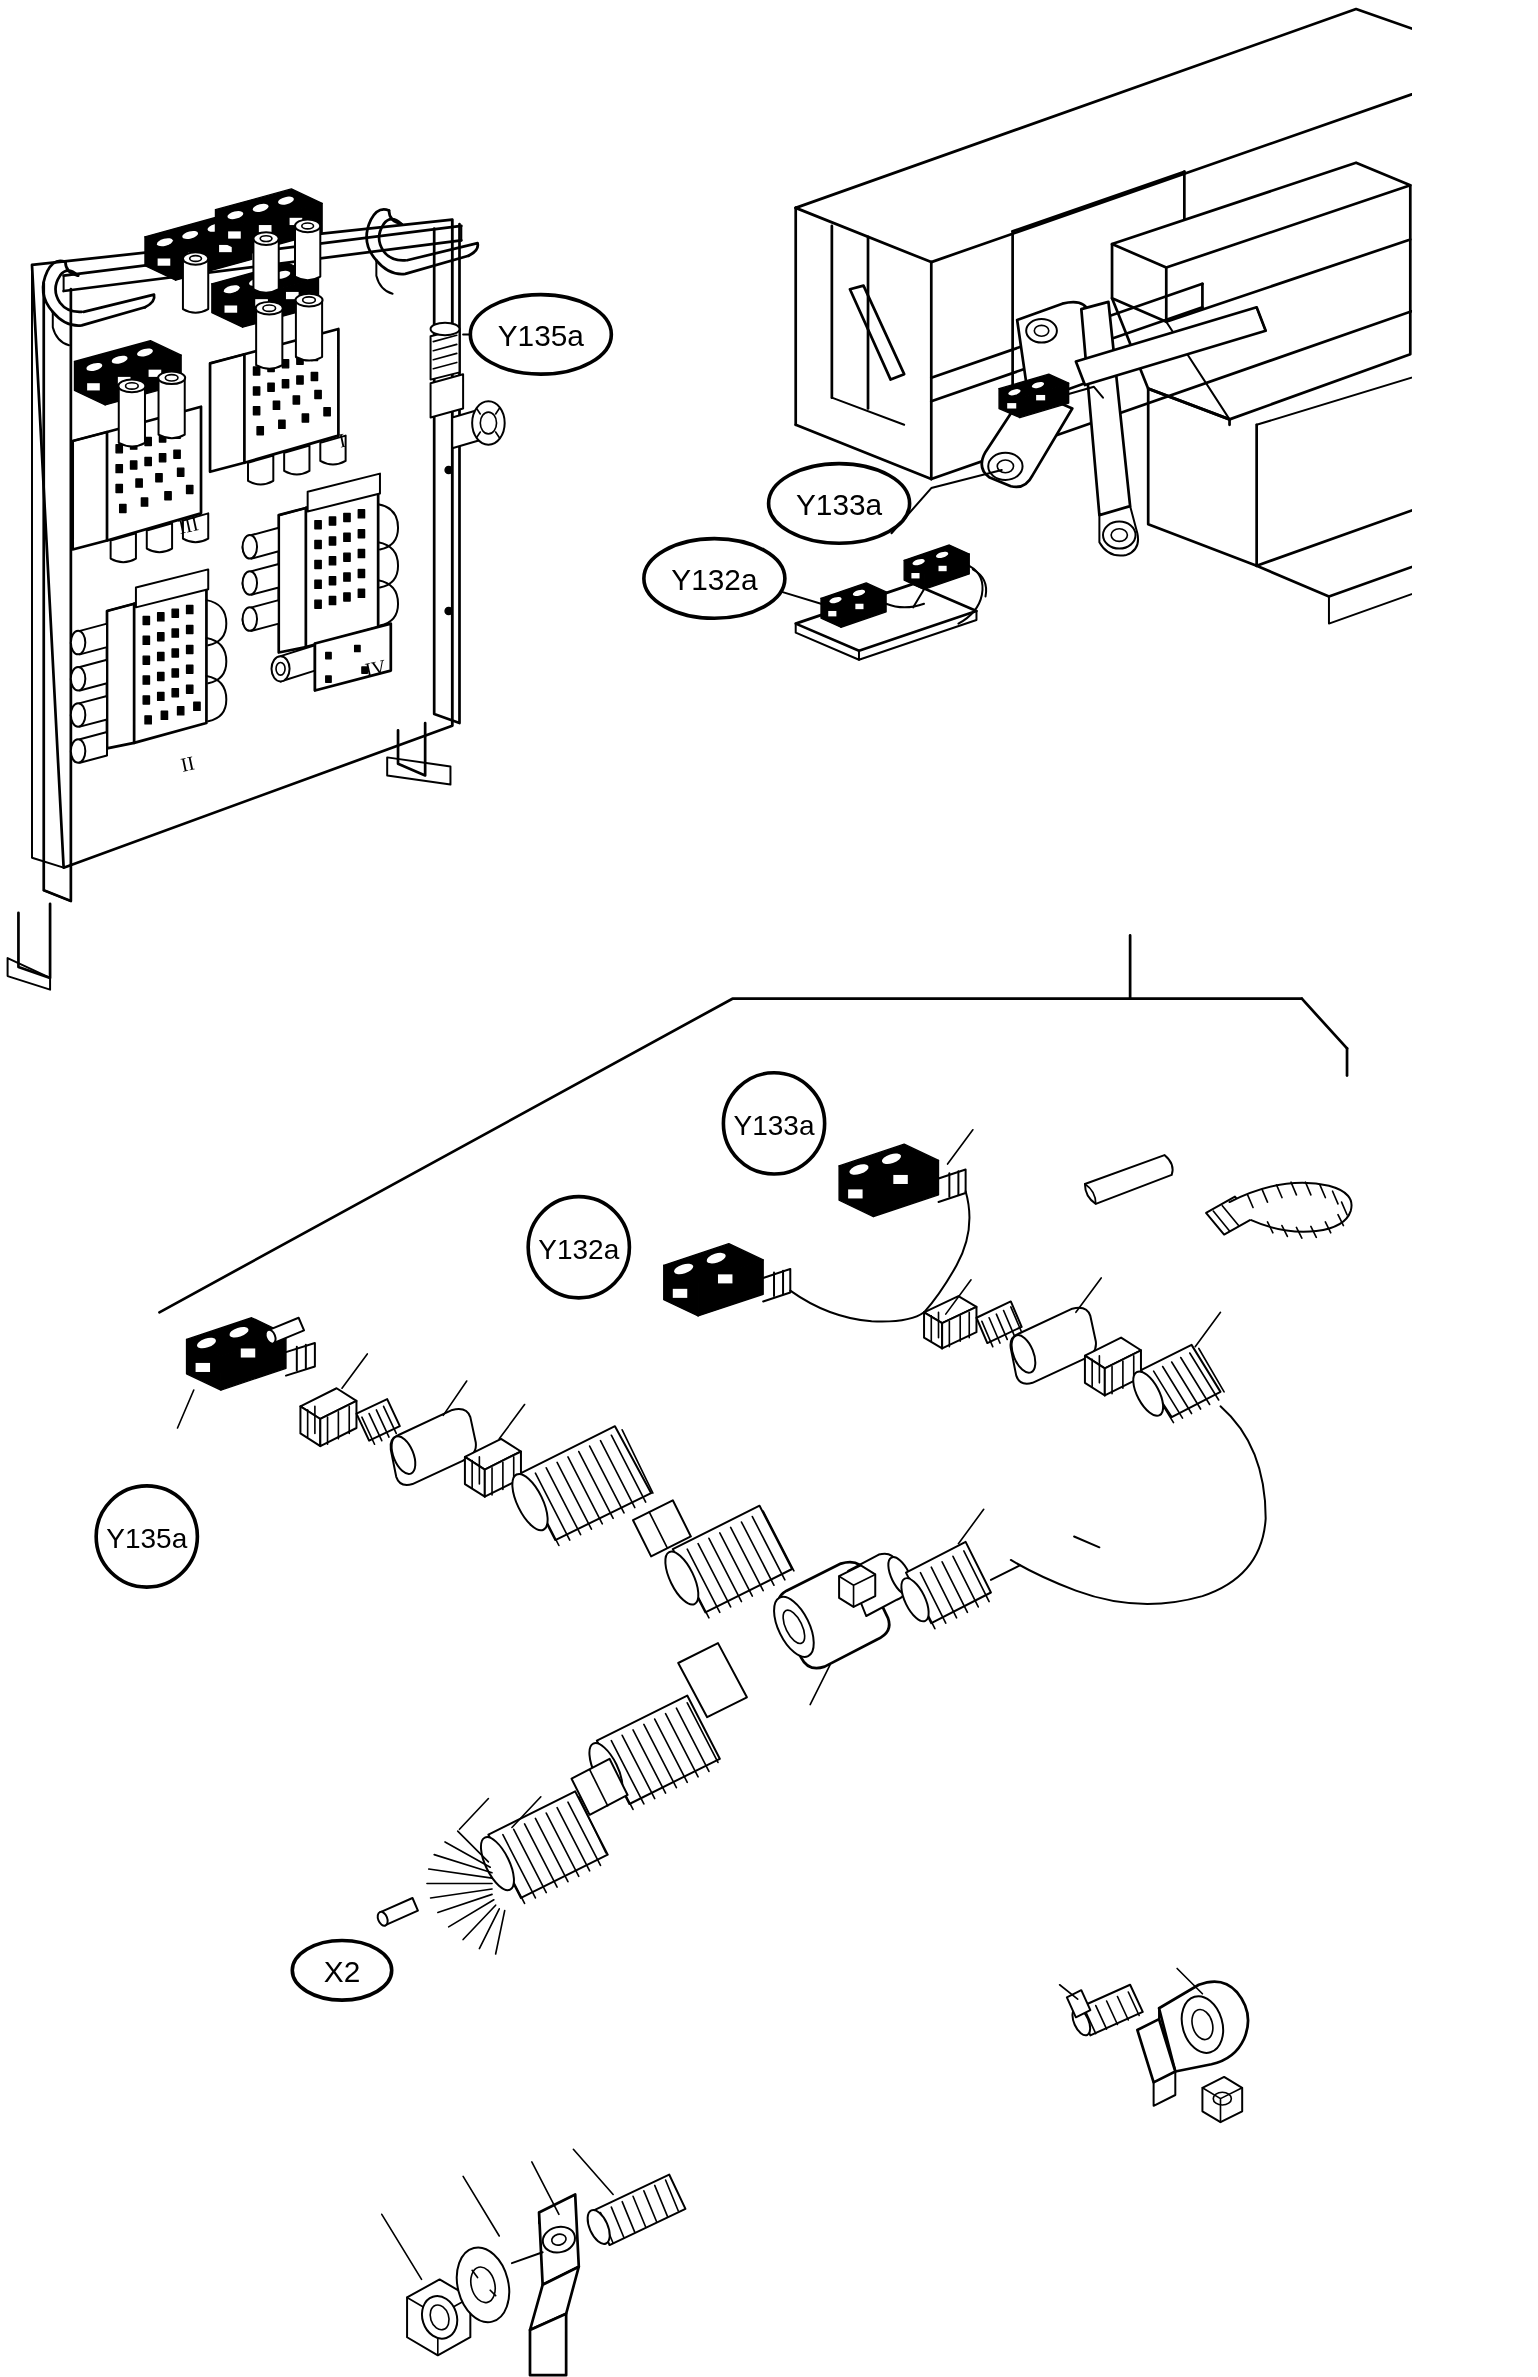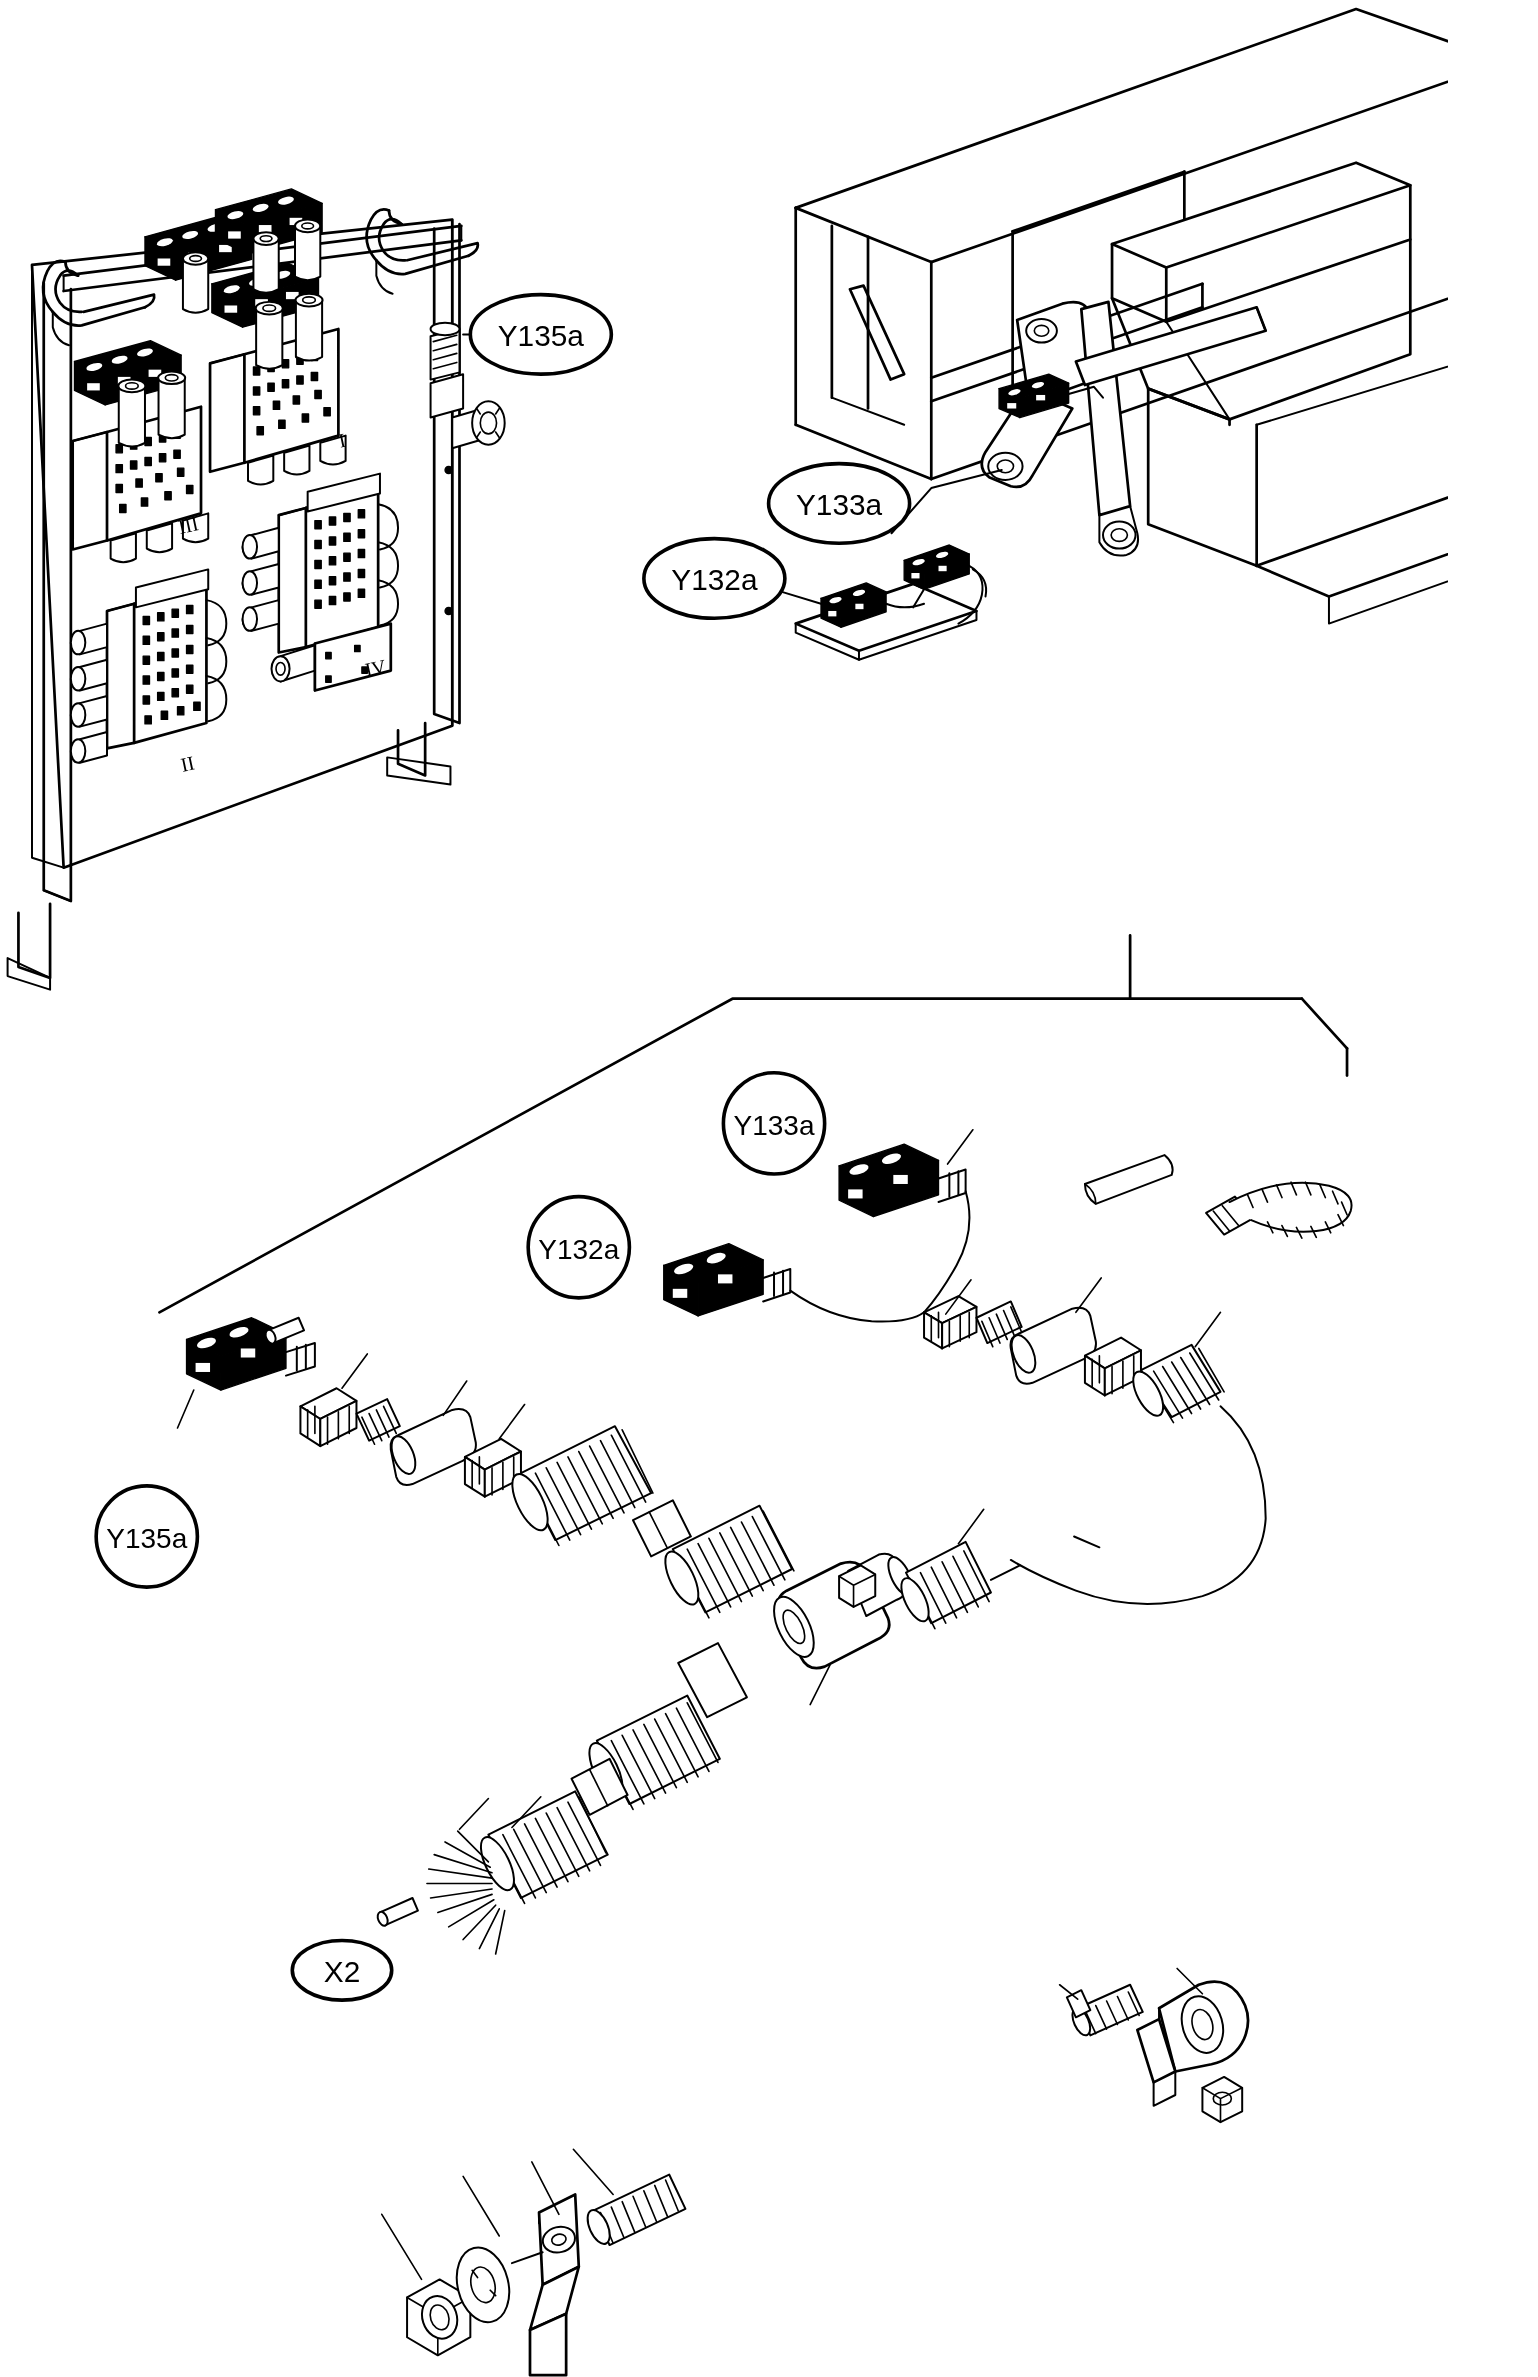--- a/index.html
+++ b/index.html
@@ -10,21 +10,20 @@
   }
   body {
     font-family: "Liberation Sans", sans-serif;
   }
   #sheet {
     position: relative;
     width: 1412px;
     height: 2377px;
     background: #ffffff;
     overflow: hidden;
-    padding-left: 36px;
   }
   #sheet svg.layer {
     position: absolute;
     left: 0;
     top: 0;
     width: 1539px;
     height: 2377px;
   }
   .ln {
     fill: none;

